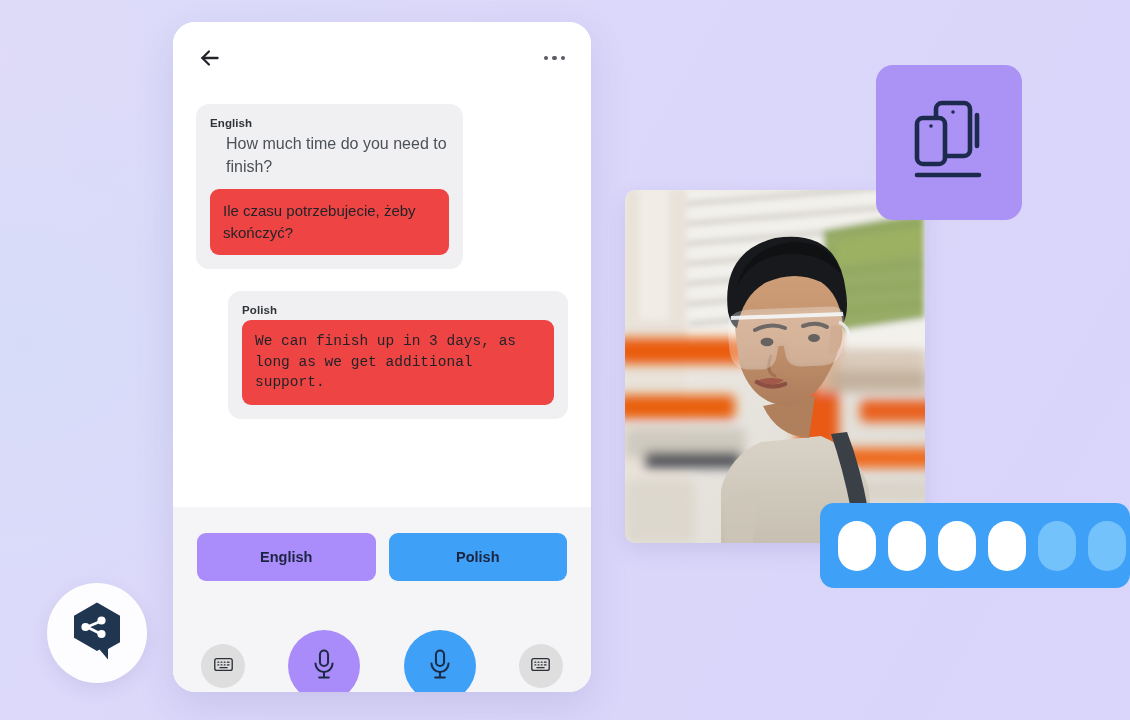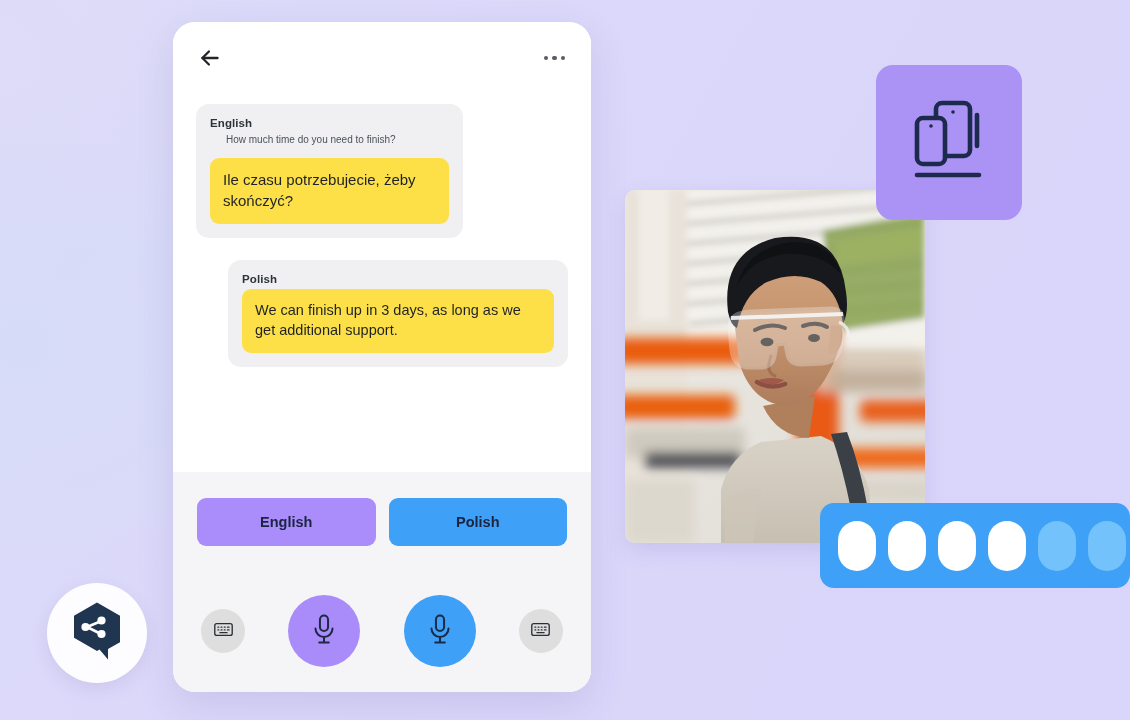--- a/index.html
+++ b/index.html
@@ -28,20 +28,21 @@
     left: 173px;
     top: 22px;
     width: 418px;
     height: 670px;
     background: #ffffff;
     border-radius: 22px;
     box-shadow: 0 14px 38px rgba(70, 60, 130, 0.13);
     overflow: hidden;
     display: flex;
     flex-direction: column;
+    gap: 35px;
   }
 
   #phone-top {
     background: #ffffff;
     padding: 0;
     flex: 0 0 450px;
     position: relative;
   }
 
   .phone-header {
@@ -82,35 +83,35 @@
     width: 340px;
   }
   .bubble-lang {
     font-size: 11.5px;
     font-weight: bold;
     color: #2e3338;
     margin-bottom: 4px;
     letter-spacing: 0.1px;
   }
   .bubble-src {
-    font-size: 10px;
+    font-size: 16px;
     color: #4c5157;
     line-height: 1.42;
     margin-bottom: 11px;
     padding-left: 16px;
   }
   .bubble-trans {
-    background: #fde047;
+    background: #ef4444;
     border-radius: 9px;
     padding: 11px 13px 12px 13px;
     font-size: 15px;
     color: #1f2328;
     line-height: 1.42;
   }
-  .bubble-right .bubble-trans { font-size: 14.5px; }
+  .bubble-right .bubble-trans { font-size: 14.5px; font-family: Liberation Mono, monospace; }
 
   
   #phone-bottom {
     flex: 1;
     background: #f5f5f7;
     padding: 26px 24px 0 24px;
     display: flex;
     flex-direction: column;
   }
   .lang-row {

